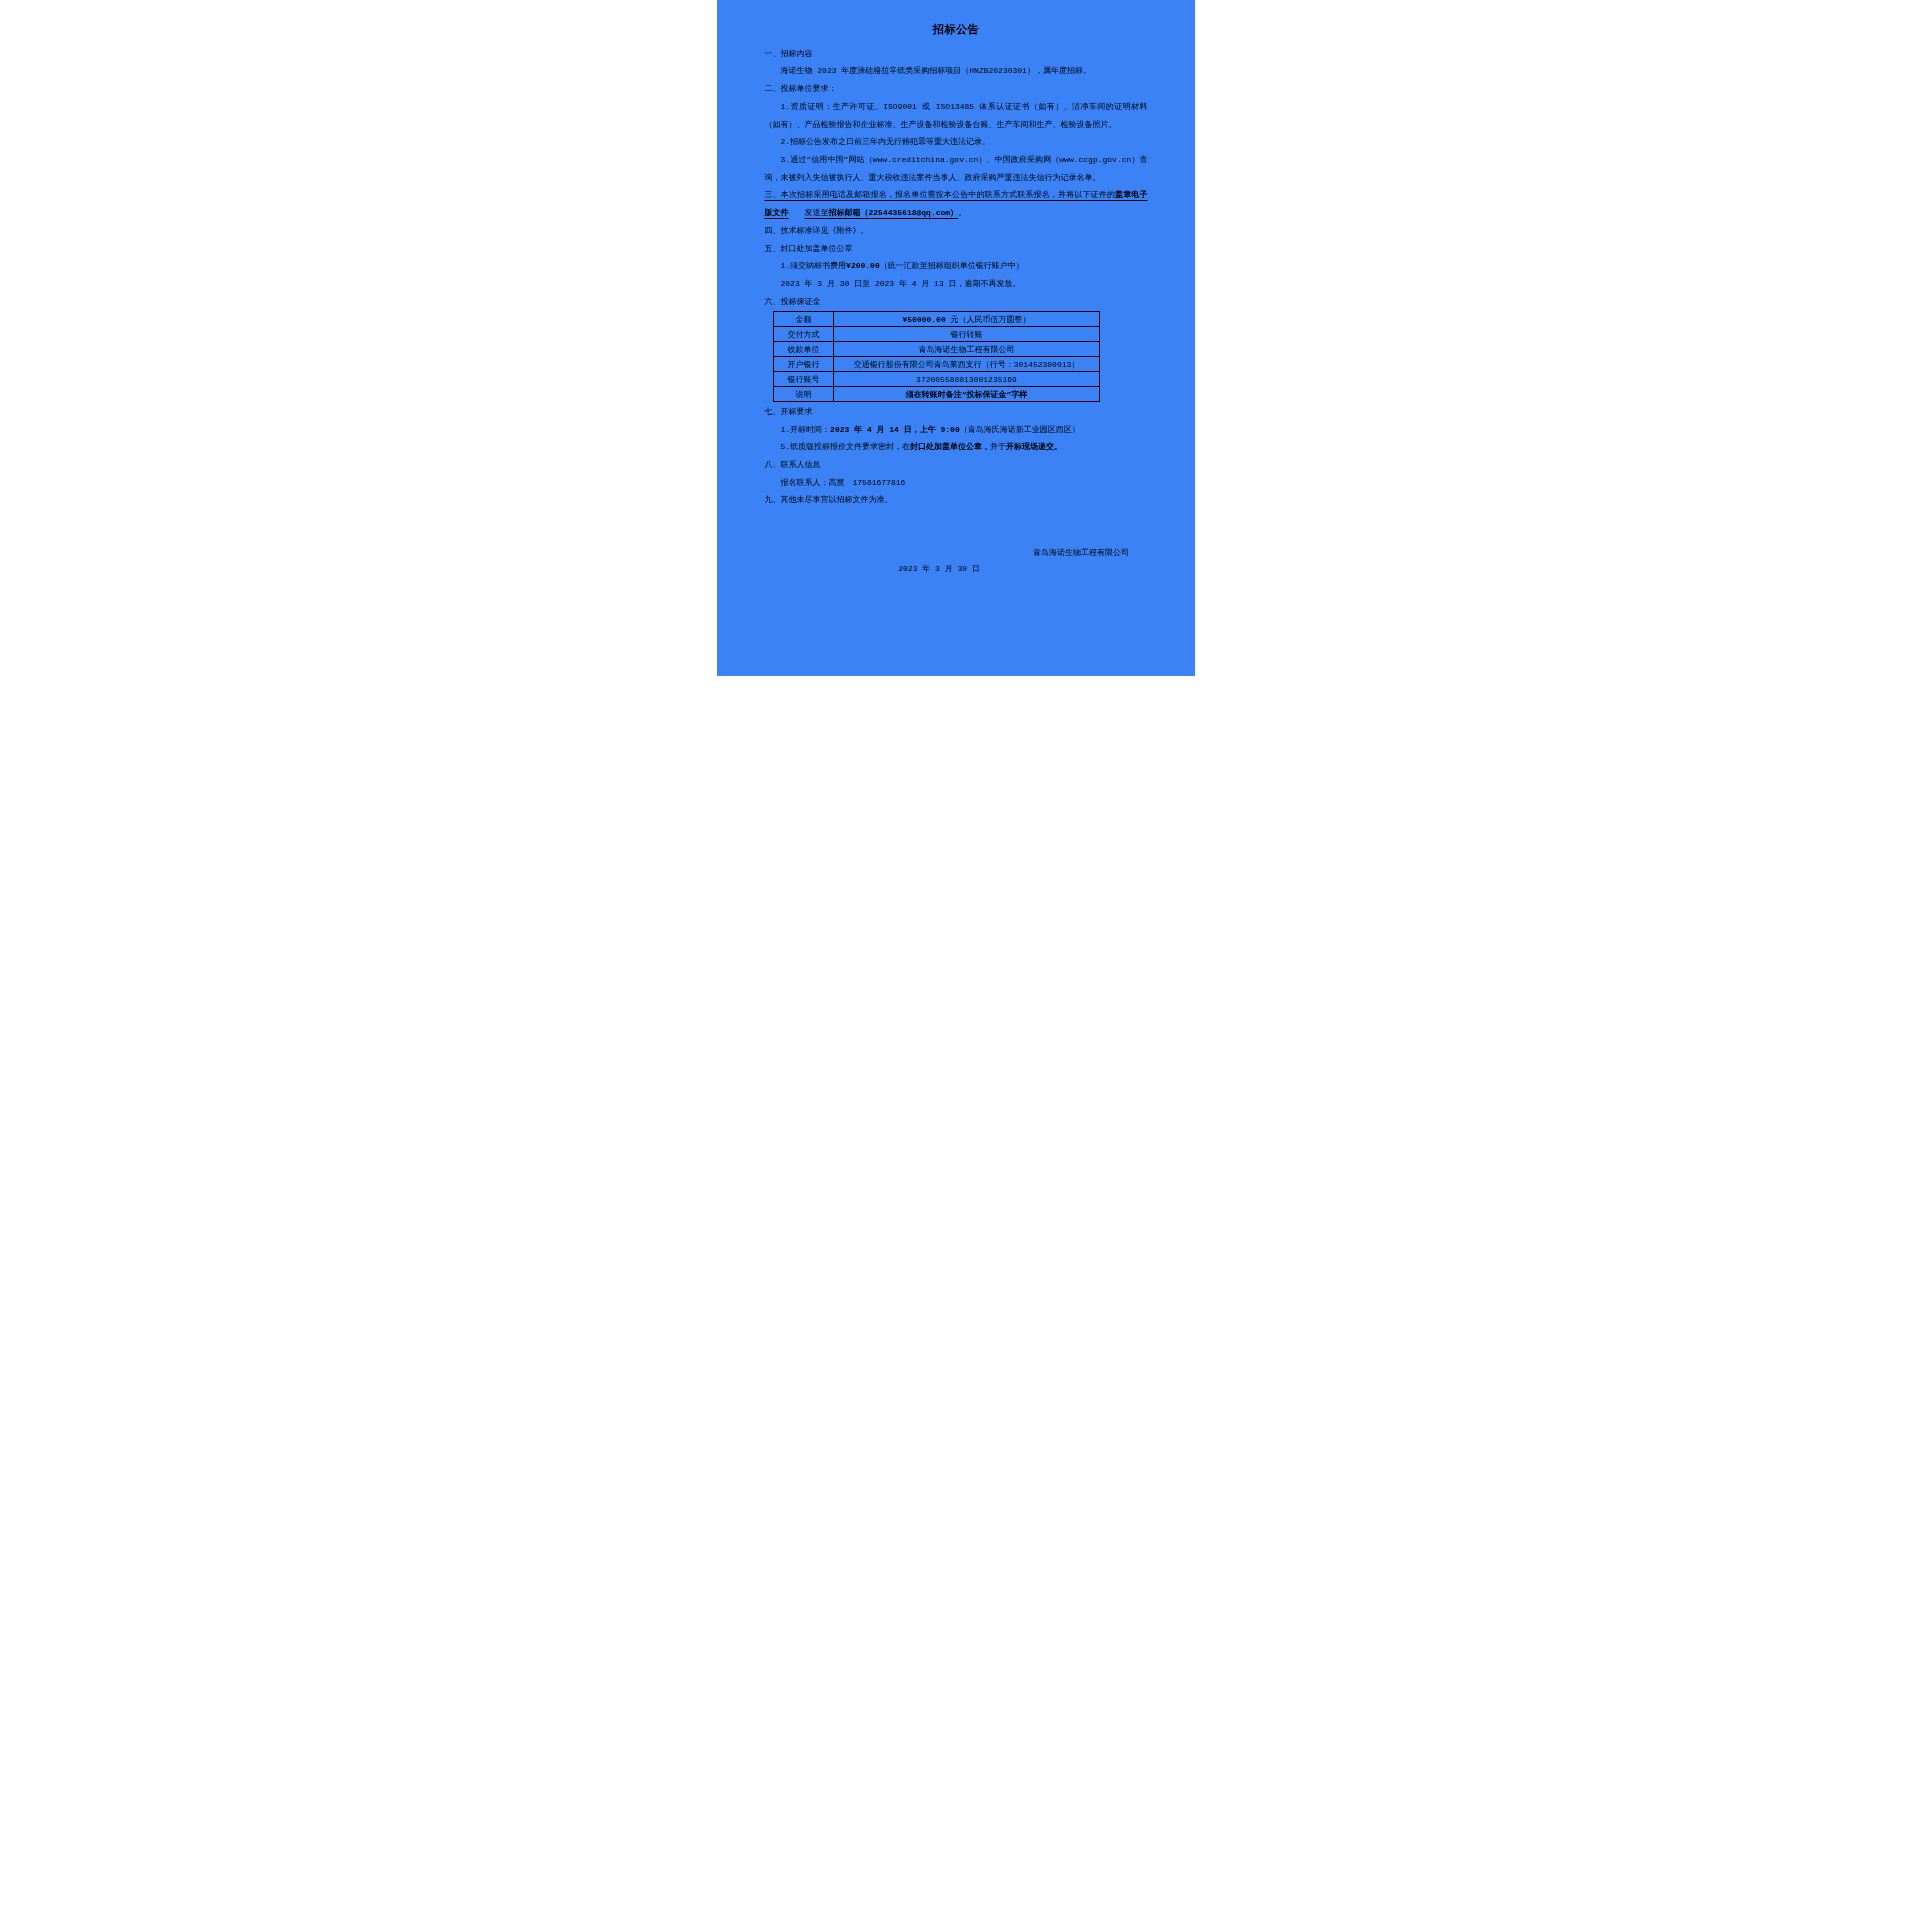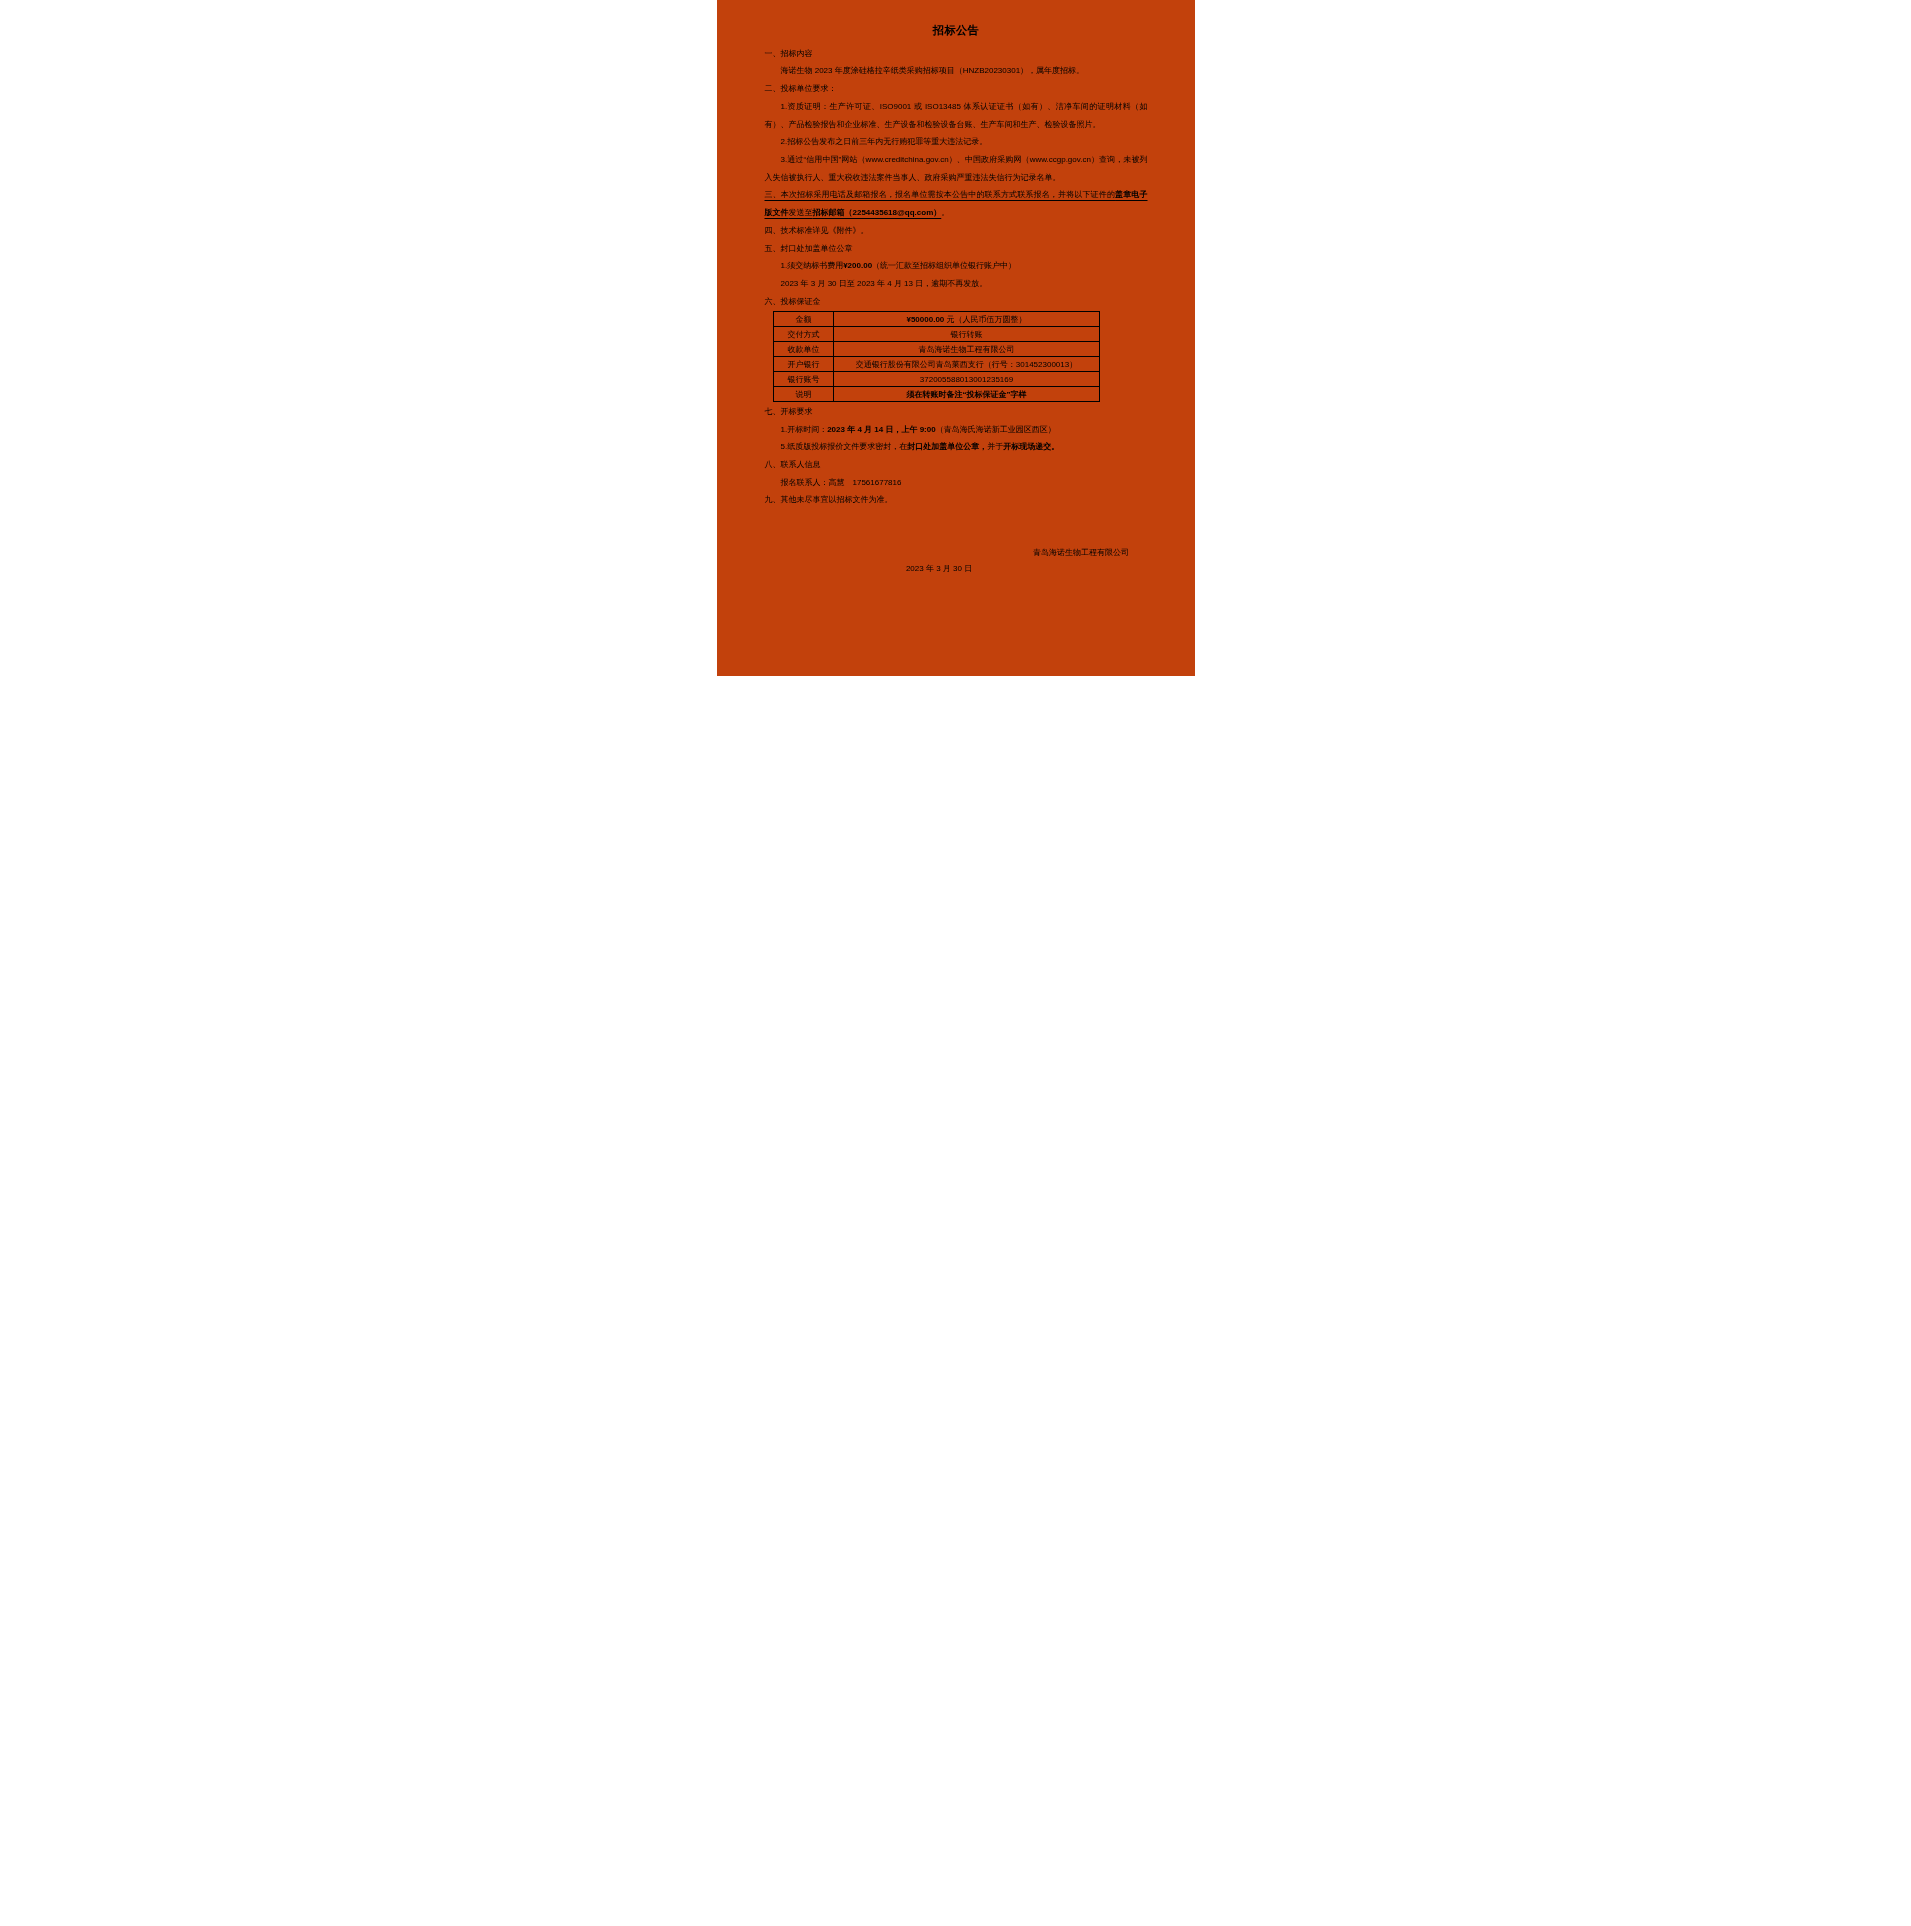--- a/index.html
+++ b/index.html
@@ -1,23 +1,23 @@
 <!DOCTYPE html>
 <html style="font-size:6.2px"><head>
 <meta charset="utf-8">
 <style>
   html, body { margin: 0; padding: 0; background: #ffffff; }
   .page {
     position: relative;
     width: 478px;
     height: 676px;
     margin: 0 auto;
-    background: #c2410c;
+    background: #3b82f6;
     color: #000000;
-    font-family: Liberation Sans, sans-serif;
+    font-family: Liberation Mono, monospace;
     overflow: hidden;
   }
   .content { padding: 21.6px 47px 0 48px; }
   .title {
     margin: 0 0 6.2px 0;
     text-align: center;
     font-size: 11.2px;
     font-weight: bold;
     line-height: 17px;
     letter-spacing: 0.4px;
@@ -64,21 +64,21 @@
     <h1 class="title">招标公告</h1>
 
     <p class="line">一、招标内容</p>
     <p class="line indent">海诺生物 2023 年度涂硅格拉辛纸类采购招标项目（HNZB20230301），属年度招标。</p>
 
     <p class="line">二、投标单位要求：</p>
     <p class="line indent">1.资质证明：生产许可证、ISO9001 或 ISO13485 体系认证证书（如有）、洁净车间的证明材料（如有）、产品检验报告和企业标准、生产设备和检验设备台账、生产车间和生产、检验设备照片。</p>
     <p class="line indent">2.招标公告发布之日前三年内无行贿犯罪等重大违法记录。</p>
     <p class="line indent">3.通过“信用中国”网站（www.creditchina.gov.cn）、中国政府采购网（www.ccgp.gov.cn）查询，未被列入失信被执行人、重大税收违法案件当事人、政府采购严重违法失信行为记录名单。</p>
 
-    <p class="line ul-para"><span style="text-decoration: underline 0.8px;">三、本次招标采用电话及邮箱报名，报名单位需按本公告中的联系方式联系报名，并将以下证件的</span><span style="font-weight: bold; text-decoration: underline 0.8px;">盖章电子版文件</span><span style="text-decoration: underline 0.8px;">发送至</span><span style="font-weight: bold; text-decoration: underline 0.8px;">招标邮箱（2254435618@qq.com）</span><span>。</span></p>
+    <p class="line ul-para"><span style="text-decoration: underline 0.8px;">三、本次招标采用电话及邮箱报名，报名单位需按本公告中的联系方式联系报名，并将以下证件的</span><span style="font-weight: bold; text-decoration: underline 0.8px;">盖章电子版文件</span><span style="text-decoration: underline 0.8px; padding-left: 16px;">发送至</span><span style="font-weight: bold; text-decoration: underline 0.8px;">招标邮箱（2254435618@qq.com）</span><span>。</span></p>
 
     <p class="line">四、技术标准详见《附件》。</p>
 
     <p class="line">五、封口处加盖单位公章</p>
     <p class="line indent"><span>1.须交纳标书费用</span><span style="font-weight: bold;">¥200.00</span><span>（统一汇款至招标组织单位银行账户中）</span></p>
     <p class="line indent">2023 年 3 月 30 日至 2023 年 4 月 13 日，逾期不再发放。</p>
 
     <p class="line">六、投标保证金</p>
 
     <table class="bond">

